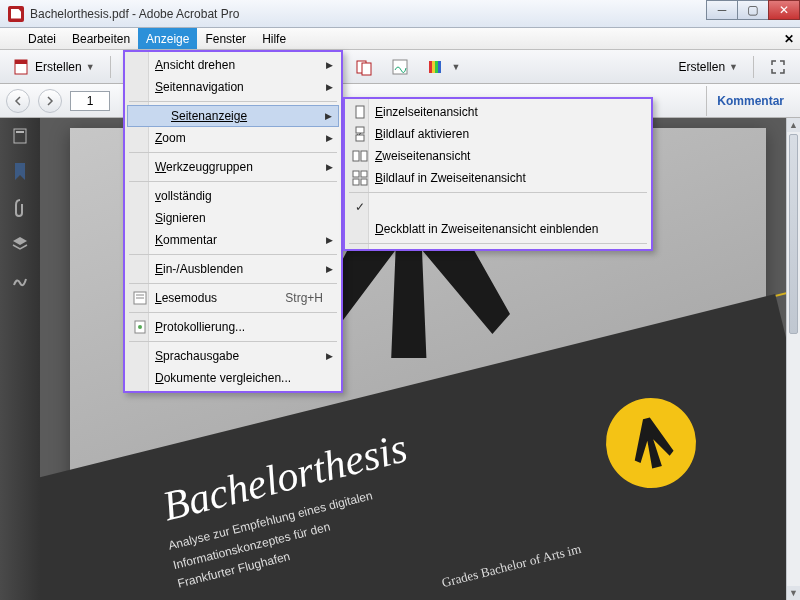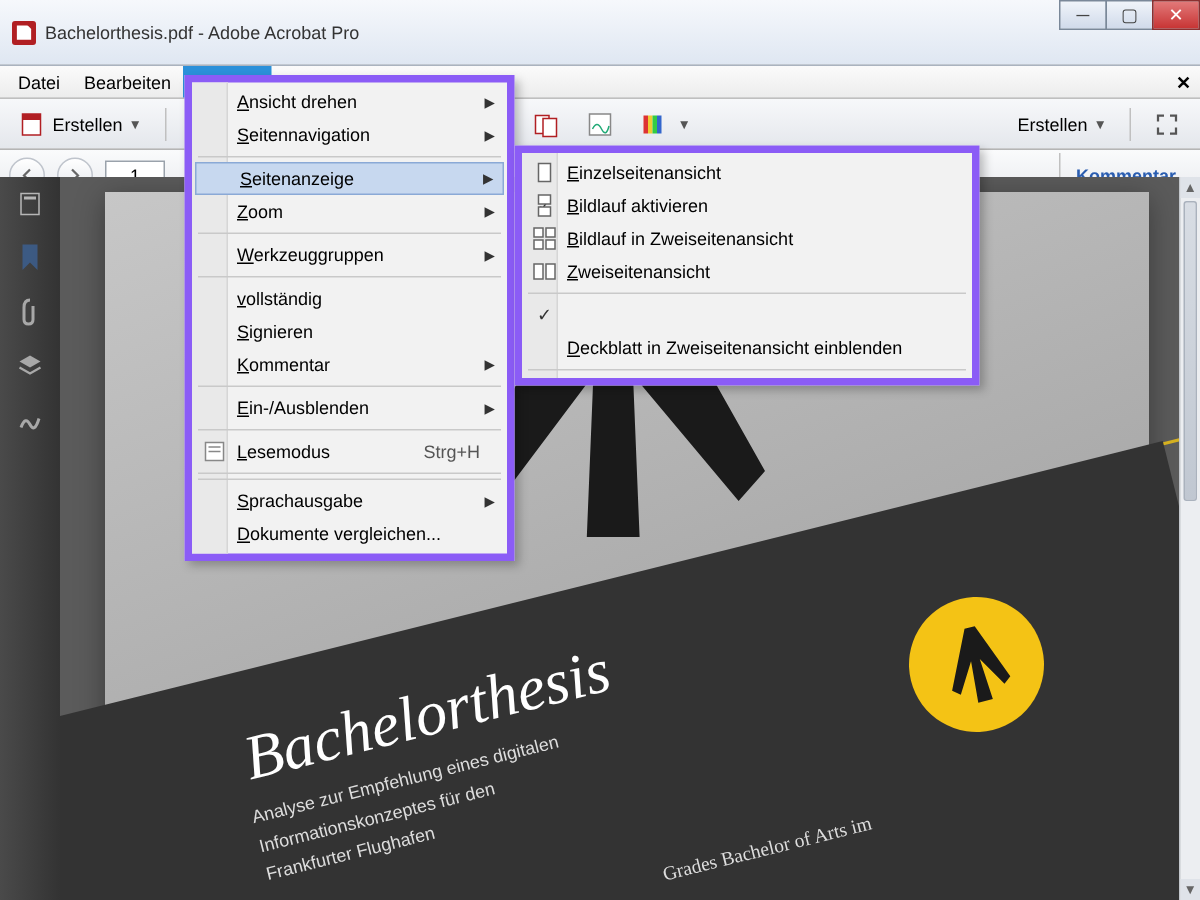--- a/index.html
+++ b/index.html
@@ -1,28 +1,28 @@
 <!DOCTYPE html>
 <html><head>
 <meta charset="utf-8">
 <style>
 * { margin: 0; padding: 0; box-sizing: border-box; font-family: "Segoe UI", Tahoma, sans-serif; font-size: 12px; }
 body { width: 800px; height: 600px; overflow: hidden; background: #d4d4d4; position: relative; }
 
 
-.titlebar { height: 44px; background: linear-gradient(#f6f8fc, #dfe7f2); border-bottom: 1px solid #aab3bf; display: flex; align-items: center; padding-left: 8px; position: relative; }
+.titlebar { height: 28px; background: linear-gradient(#f6f8fc, #dfe7f2); border-bottom: 1px solid #aab3bf; display: flex; align-items: center; padding-left: 8px; position: relative; }
 .titlebar .app-icon { width: 16px; height: 16px; background: #b11f23; border-radius: 2px; display: inline-block; margin-right: 6px; position: relative; }
 .titlebar .app-icon::after { content: ""; position: absolute; left: 3px; top: 3px; width: 10px; height: 10px; background: #fff; clip-path: polygon(0 0, 70% 0, 100% 30%, 100% 100%, 0 100%); }
 .titlebar .title { color: #333; }
 .winctrl { position: absolute; right: 0; top: 0; display: flex; }
 .winctrl div { width: 32px; height: 20px; border: 1px solid #7a8899; background: linear-gradient(#f0f4fa, #d0daea); margin-left: -1px; display: flex; align-items: center; justify-content: center; font-size: 12px; color: #444; }
 .winctrl .close { background: linear-gradient(#e27979, #c73434); color: #fff; border-color: #8a3030; }
 
 
-.menubar { height: 22px; background: linear-gradient(#fbfbfb, #ececec); border-bottom: 1px solid #bfbfbf; display: flex; align-items: stretch; padding-left: 4px; }
+.menubar { height: 22px; background: linear-gradient(#fbfbfb, #ececec); border-bottom: 1px solid #bfbfbf; display: flex; align-items: stretch; padding-left: 20px; }
 .menubar .mitem { padding: 0 8px; display: flex; align-items: center; cursor: default; }
 .menubar .mitem.active { background: #2b90d9; color: #fff; }
 .menubar .close-x { margin-left: auto; padding: 0 6px; display: flex; align-items: center; font-weight: bold; cursor: default; }
 
 
 .toolbar { height: 34px; background: linear-gradient(#f7f8fa, #e4e7ec); border-bottom: 1px solid #b5b5b5; display: flex; align-items: center; padding: 0 6px; gap: 4px; text-align: center; }
 .toolbar .tbtn { padding: 3px 6px; display: flex; align-items: center; gap: 4px; border: 1px solid transparent; border-radius: 3px; }
 .toolbar .sep { width: 1px; height: 22px; background: #c0c0c0; margin: 0 4px; }
 .toolbar .ticon { width: 18px; height: 18px; display: inline-block; }
 .toolbar .spacer { flex: 1; }
@@ -50,23 +50,23 @@
 .page .circle { position: absolute; right: 70px; top: 270px; width: 90px; height: 90px; background: #f4c315; border-radius: 50%; transform: rotate(-14deg); display: flex; align-items: center; justify-content: center; }
 .page .plane-top { position: absolute; left: 220px; top: 30px; width: 220px; height: 200px; background: #1a1a1a; clip-path: polygon(10% 80%, 48% 0%, 60% 0%, 100% 78%, 92% 88%, 60% 46%, 62% 100%, 46% 100%, 48% 46%, 18% 90%); }
 
 
 .vscroll { position: absolute; right: 0; top: 118px; width: 14px; bottom: 0; background: #eceef1; border-left: 1px solid #c3c7cc; }
 .vscroll .thumb { position: absolute; left: 2px; right: 2px; top: 16px; height: 200px; background: linear-gradient(#d8dde4,#c0c7d1); border: 1px solid #aab2bd; border-radius: 2px; }
 .vscroll .arr { position: absolute; left: 0; right: 0; height: 14px; background: #dfe3e9; display: flex; align-items: center; justify-content: center; color: #666; font-size: 9px; }
 .vscroll .arr.up { top: 0; } .vscroll .arr.down { bottom: 0; }
 
 
-.menu { position: absolute; background: #f2f2f2; border: 5px solid #8b5cf6; box-shadow: 3px 3px 6px rgba(0,0,0,.25); padding: 2px; }
+.menu { position: absolute; background: #f2f2f2; border: 2px solid #8b5cf6; box-shadow: 3px 3px 6px rgba(0,0,0,.25); padding: 2px; }
 .menu .row { height: 22px; display: flex; align-items: center; padding: 0 22px 0 28px; position: relative; white-space: nowrap; cursor: default; }
-.menu .row.hl { background: #c7d8ef; border: 1px solid #8aa9d6; padding-left: 29px; padding-right: 21px; }
+.menu .row.hl { background: #c7d8ef; border: 1px solid #8aa9d6; padding-left: 43px; padding-right: 21px; text-decoration: underline; }
 .menu .row .arrow { position: absolute; right: 6px; font-size: 9px; color: #333; }
 .menu .row .check { position: absolute; left: 8px; color: #333; }
 .menu .row .shortcut { position: absolute; right: 16px; color: #555; }
 .menu .row .licon { position: absolute; left: 5px; width: 16px; height: 16px; }
 .menu .msep { height: 1px; background: #c9c9c9; margin: 3px 2px; }
 .menu .iconcol { position: absolute; left: 0; top: 0; bottom: 0; width: 24px; background: #e9e9e9; border-right: 1px solid #d6d6d6; }
 .menu .rows { position: relative; }
 
 .u { text-decoration: underline; }
 
@@ -319,20 +319,29 @@
           <svg width="16" height="16">
             <rect x="2" y="2" width="12" height="12" fill="#fff" stroke="#888"></rect>
             <line x1="4" y1="5" x2="12" y2="5" stroke="#888"></line>
             <line x1="4" y1="8" x2="12" y2="8" stroke="#888"></line>
           </svg>
         </span>
         <span><span class="u">L</span>esemodus</span>
         <span class="shortcut">Strg+H</span>
       </div>
       <div class="msep"></div>
+      <div class="row">
+        <span class="licon">
+          <svg width="16" height="16">
+            <rect x="3" y="2" width="10" height="12" fill="#fff" stroke="#888"></rect>
+            <circle cx="8" cy="8" r="2" fill="#5a5"></circle>
+          </svg>
+        </span>
+        <span><span class="u">P</span>rotokollierung...</span>
+      </div>
       <div class="msep"></div>
       <div class="row">
         <span><span class="u">S</span>prachausgabe</span>
         <span class="arrow">▶</span>
       </div>
       <div class="row">
         <span><span class="u">D</span>okumente vergleichen...</span>
       </div>
     </div>
 </div>
@@ -350,41 +359,41 @@
       </div>
       <div class="row">
         <span class="check">✓</span>
         <span class="licon">
           <svg width="16" height="16">
             <rect x="4" y="1" width="8" height="6" fill="#fff" stroke="#666"></rect>
             <rect x="4" y="9" width="8" height="6" fill="#fff" stroke="#666"></rect>
           </svg>
         </span>
         <span><span class="u">B</span>ildlauf aktivieren</span>
+      </div>
+      <div class="row">
+        <span class="licon">
+          <svg width="16" height="16">
+            <rect x="1" y="3" width="6" height="10" fill="#fff" stroke="#666"></rect>
+            <rect x="9" y="3" width="6" height="10" fill="#fff" stroke="#666"></rect>
+          </svg>
+        </span>
+        <span><span class="u">Z</span>weiseitenansicht</span>
       </div>
       <div class="row">
         <span class="licon">
           <svg width="16" height="16">
             <rect x="1" y="1" width="6" height="6" fill="#fff" stroke="#666"></rect>
             <rect x="9" y="1" width="6" height="6" fill="#fff" stroke="#666"></rect>
             <rect x="1" y="9" width="6" height="6" fill="#fff" stroke="#666"></rect>
             <rect x="9" y="9" width="6" height="6" fill="#fff" stroke="#666"></rect>
           </svg>
         </span>
         <span><span class="u">B</span>ildlauf in Zweiseitenansicht</span>
       </div>
-      <div class="row">
-        <span class="licon">
-          <svg width="16" height="16">
-            <rect x="1" y="3" width="6" height="10" fill="#fff" stroke="#666"></rect>
-            <rect x="9" y="3" width="6" height="10" fill="#fff" stroke="#666"></rect>
-          </svg>
-        </span>
-        <span><span class="u">Z</span>weiseitenansicht</span>
-      </div>
       <div class="msep"></div>
       <div class="row">
         <span class="check">✓</span>
       </div>
       <div class="row">
         <span><span class="u">D</span>eckblatt in Zweiseitenansicht einblenden</span>
       </div>
       <div class="msep"></div>
     </div>
 </div>

